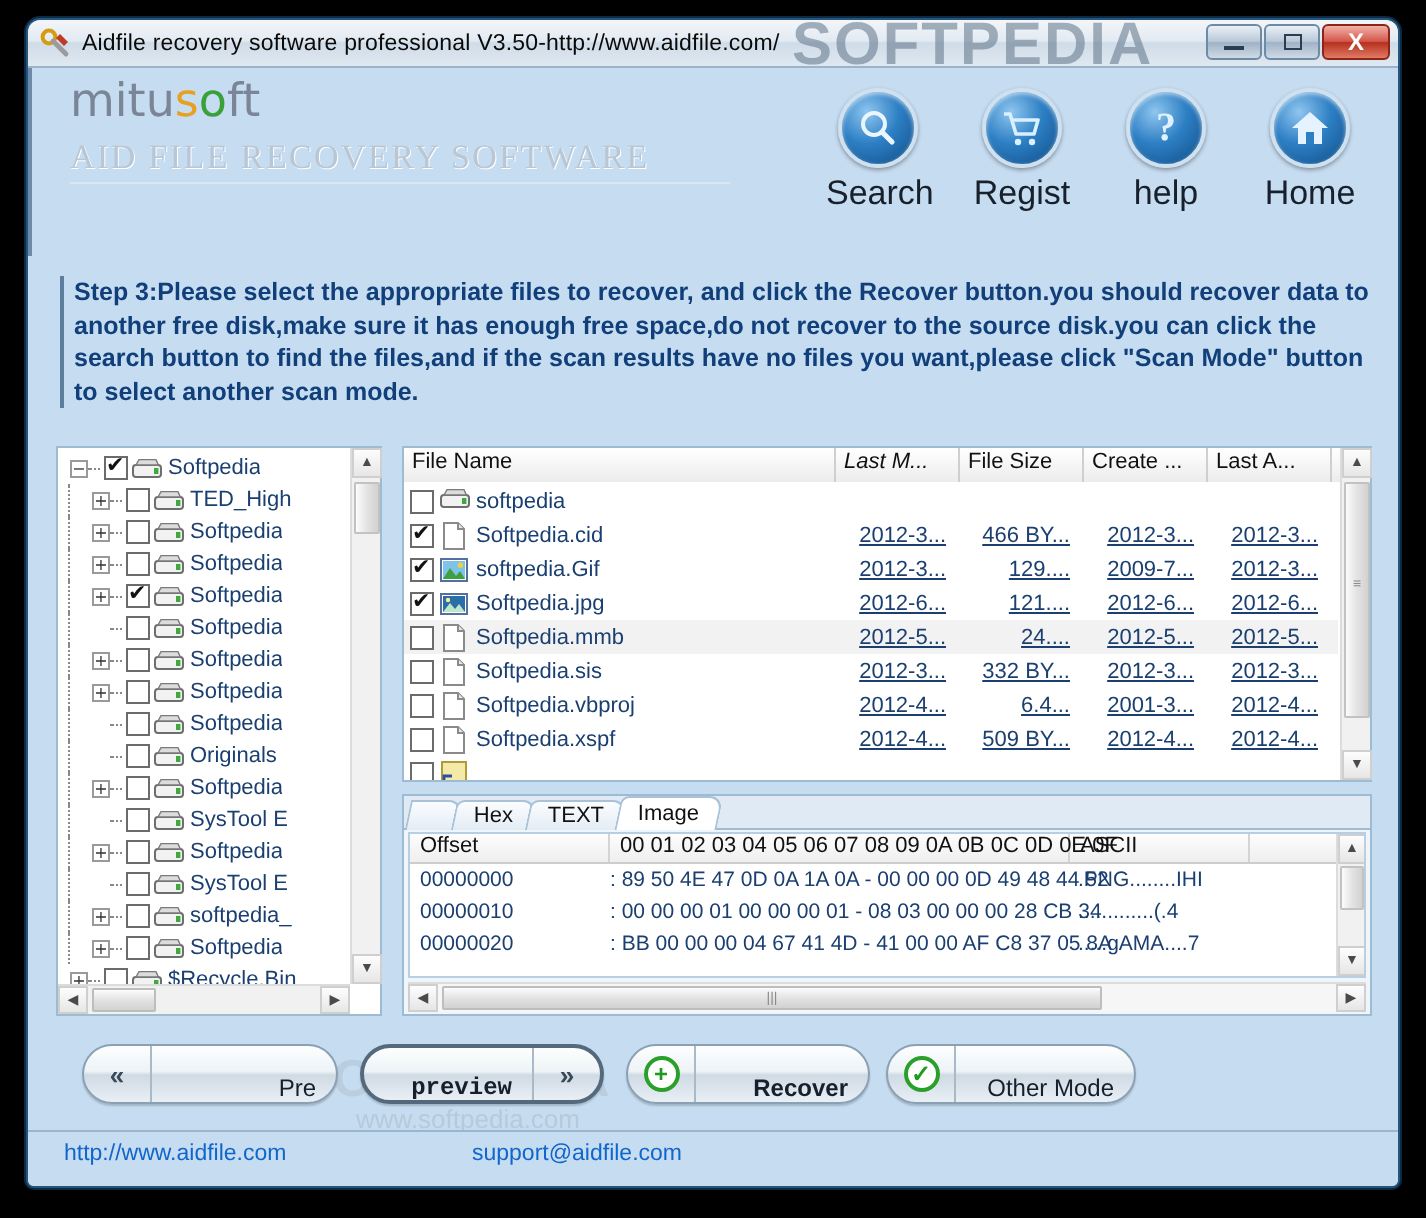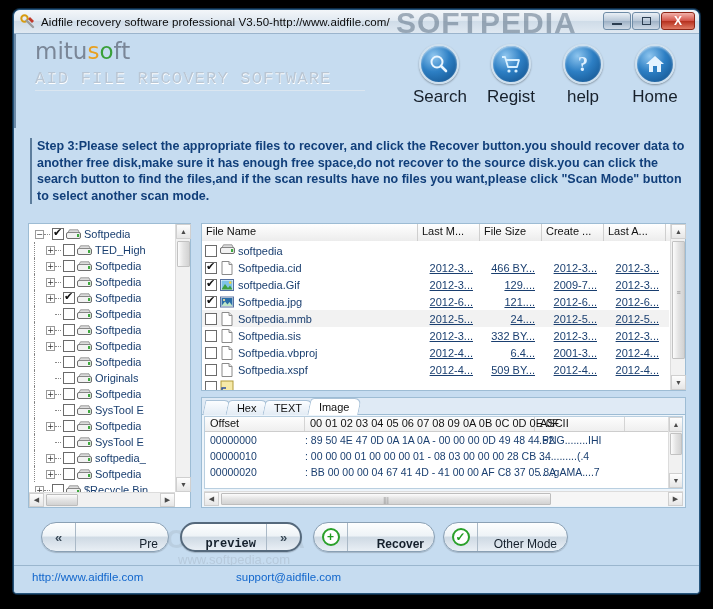--- a/index.html
+++ b/index.html
@@ -58,21 +58,21 @@
     border-left:2px solid #6d8ba8;
   }
   .logo{ position:absolute; left:19px; top:6px; }
   .logo-top{ font-size:23px; color:#7a8697; letter-spacing:0px;
     font-family:"DejaVu Sans", sans-serif; line-height:1; }
   .logo-top .s{ color:#e8a020; }
   .logo-top .o{ color:#3aa03a; }
   .logo-sub{
     margin-top:6px; font-size:17px; letter-spacing:1.2px;
     color:#b9c6d4; text-shadow:0.5px 0.5px 0 #fff;
-    font-family:Liberation Mono, monospace;
+    font-family:Liberation Serif, serif;
     border-bottom:1px solid #dbe6f0; padding-bottom:2px; width:330px;
   }
 
   .toolbtns{ position:absolute; right:18px; top:10px; display:flex; gap:20px; }
   .toolbtn{ width:52px; text-align:center; cursor:pointer; }
   .tb-circle{
     width:40px;height:40px;border-radius:50%;margin:0 auto;
     background:radial-gradient(circle at 35% 28%,#8fc6ef 0%,#2d7fc4 45%,#0f4c86 100%);
     border:2px solid #cfe0ee;
     box-shadow:0 1px 2px rgba(0,0,0,0.35), inset 0 1px 2px rgba(255,255,255,0.6);
@@ -541,21 +541,21 @@
       <div class="hsb" style="right:15px;">
         <div class="arrow">◀</div>
         <div class="thumb" style="left:17px;width:32px;"></div>
         <div class="arrow right">▶</div>
       </div>
     </div>
 
     <div class="file-panel">
       <div class="fl-head" id="fl-head">
           <div class="th" style="width: 216px; flex: 0 0 auto;">File Name</div>
-          <div class="th" style="width: 62px; flex: 0 0 auto;">Last M...</div>
+          <div class="th" style="width: 62px; flex: 0 0 auto; font-style: italic;">Last M...</div>
           <div class="th" style="width: 62px; flex: 0 0 auto;">File Size</div>
           <div class="th" style="width: 62px; flex: 0 0 auto;">Create ...</div>
           <div class="th" style="width: 62px; flex: 0 0 auto;">Last A...</div>
           <div class="th" style="width: 18px; flex: 0 0 auto;"></div>
         </div>
       <div class="fl-body" id="fl-body">
           <div class="frow">
             <span class="fcheck"></span>
             <span class="ficon"><svg width="15" height="11" viewBox="0 0 15 11">
                 <rect x="0.5" y="3.5" width="14" height="6" rx="1.5" fill="#f2f2f2" stroke="#6e6e6e"></rect>

